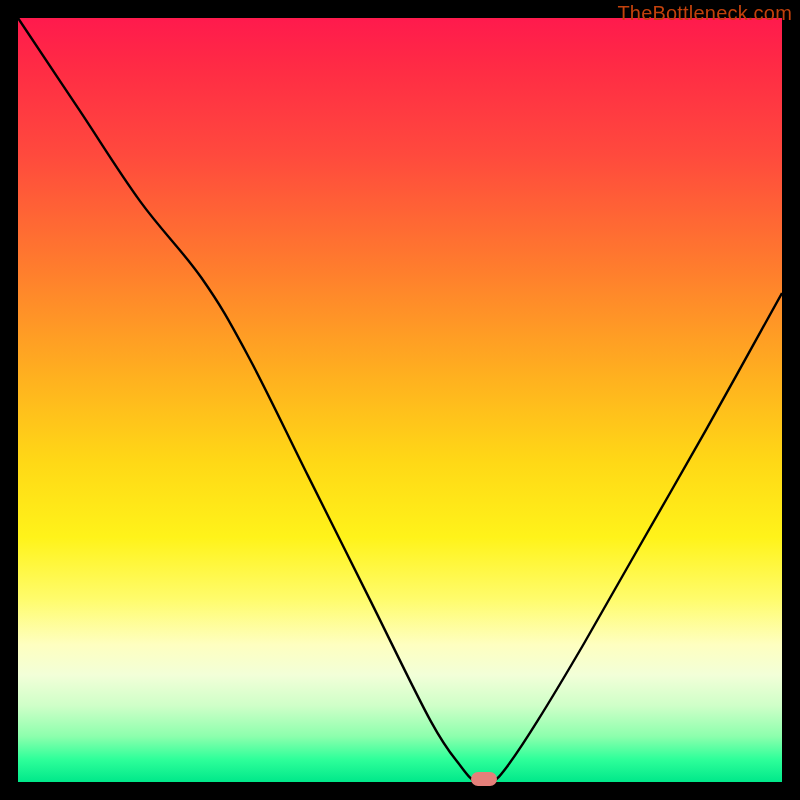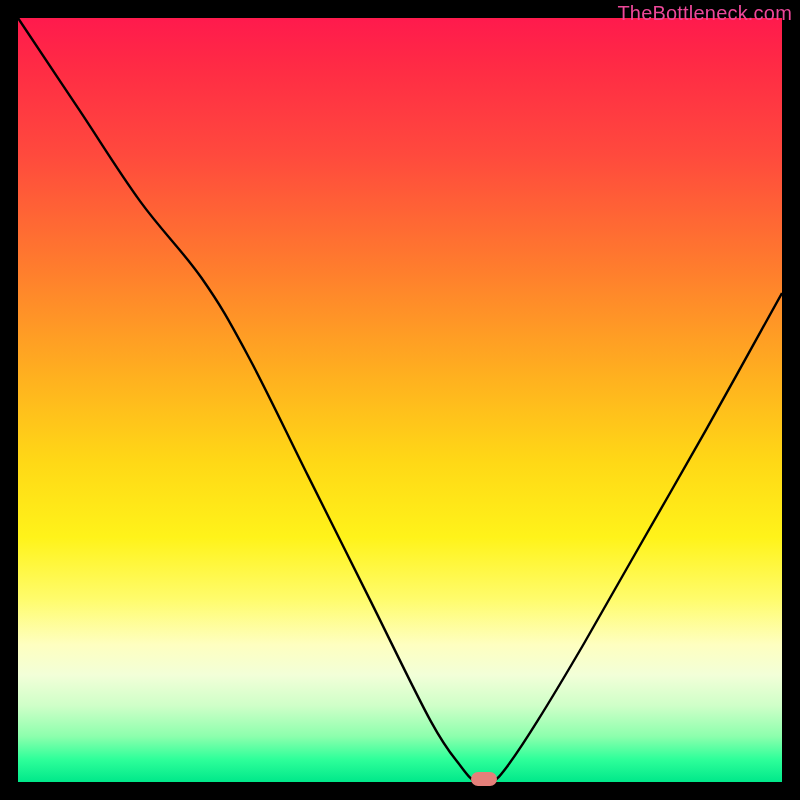--- a/index.html
+++ b/index.html
@@ -54,21 +54,21 @@
     width: 26px;
     height: 14px;
     border-radius: 7px;
     background: #e57f7a;
     transform: translate(-50%, -50%);
   }
   .credit {
     position: absolute;
     top: 2px;
     right: 8px;
-    color: #ec4899;
+    color: #c2410c;
     font-size: 20px;
     font-weight: 500;
     letter-spacing: 0.2px;
   }
 </style>
 </head>
 <body>
 
 <div class="frame">
   <div class="plot-area">

